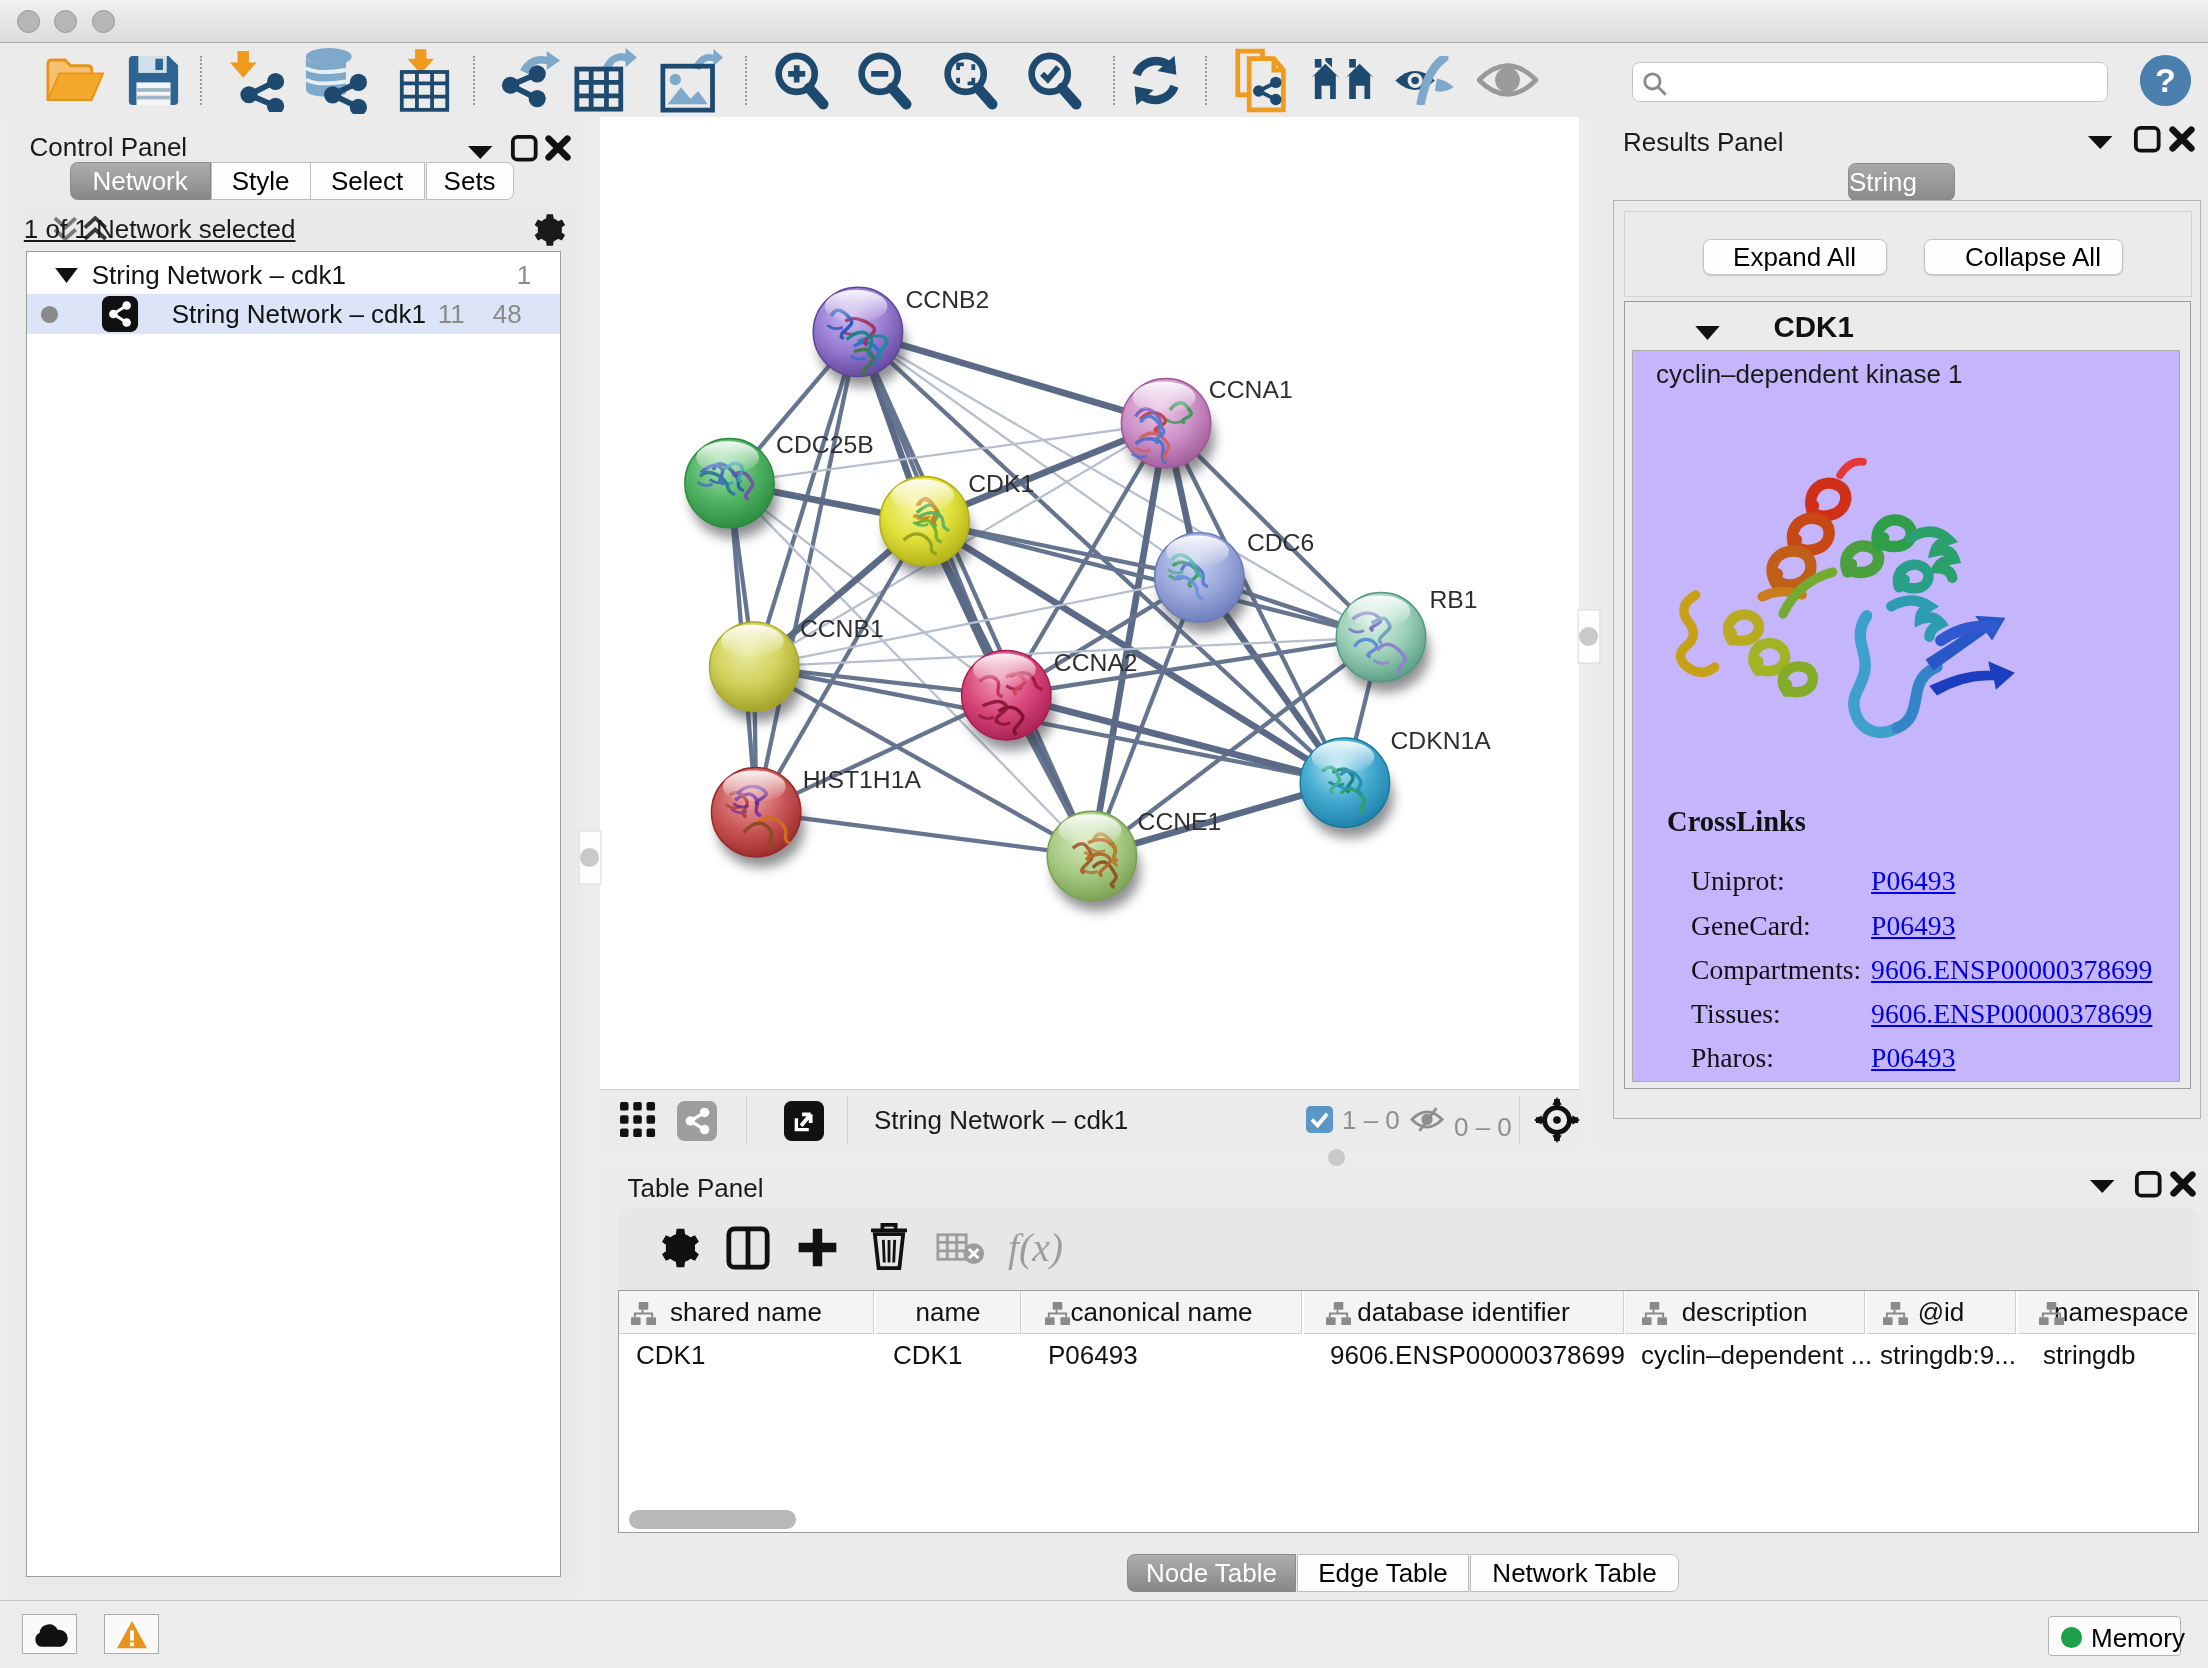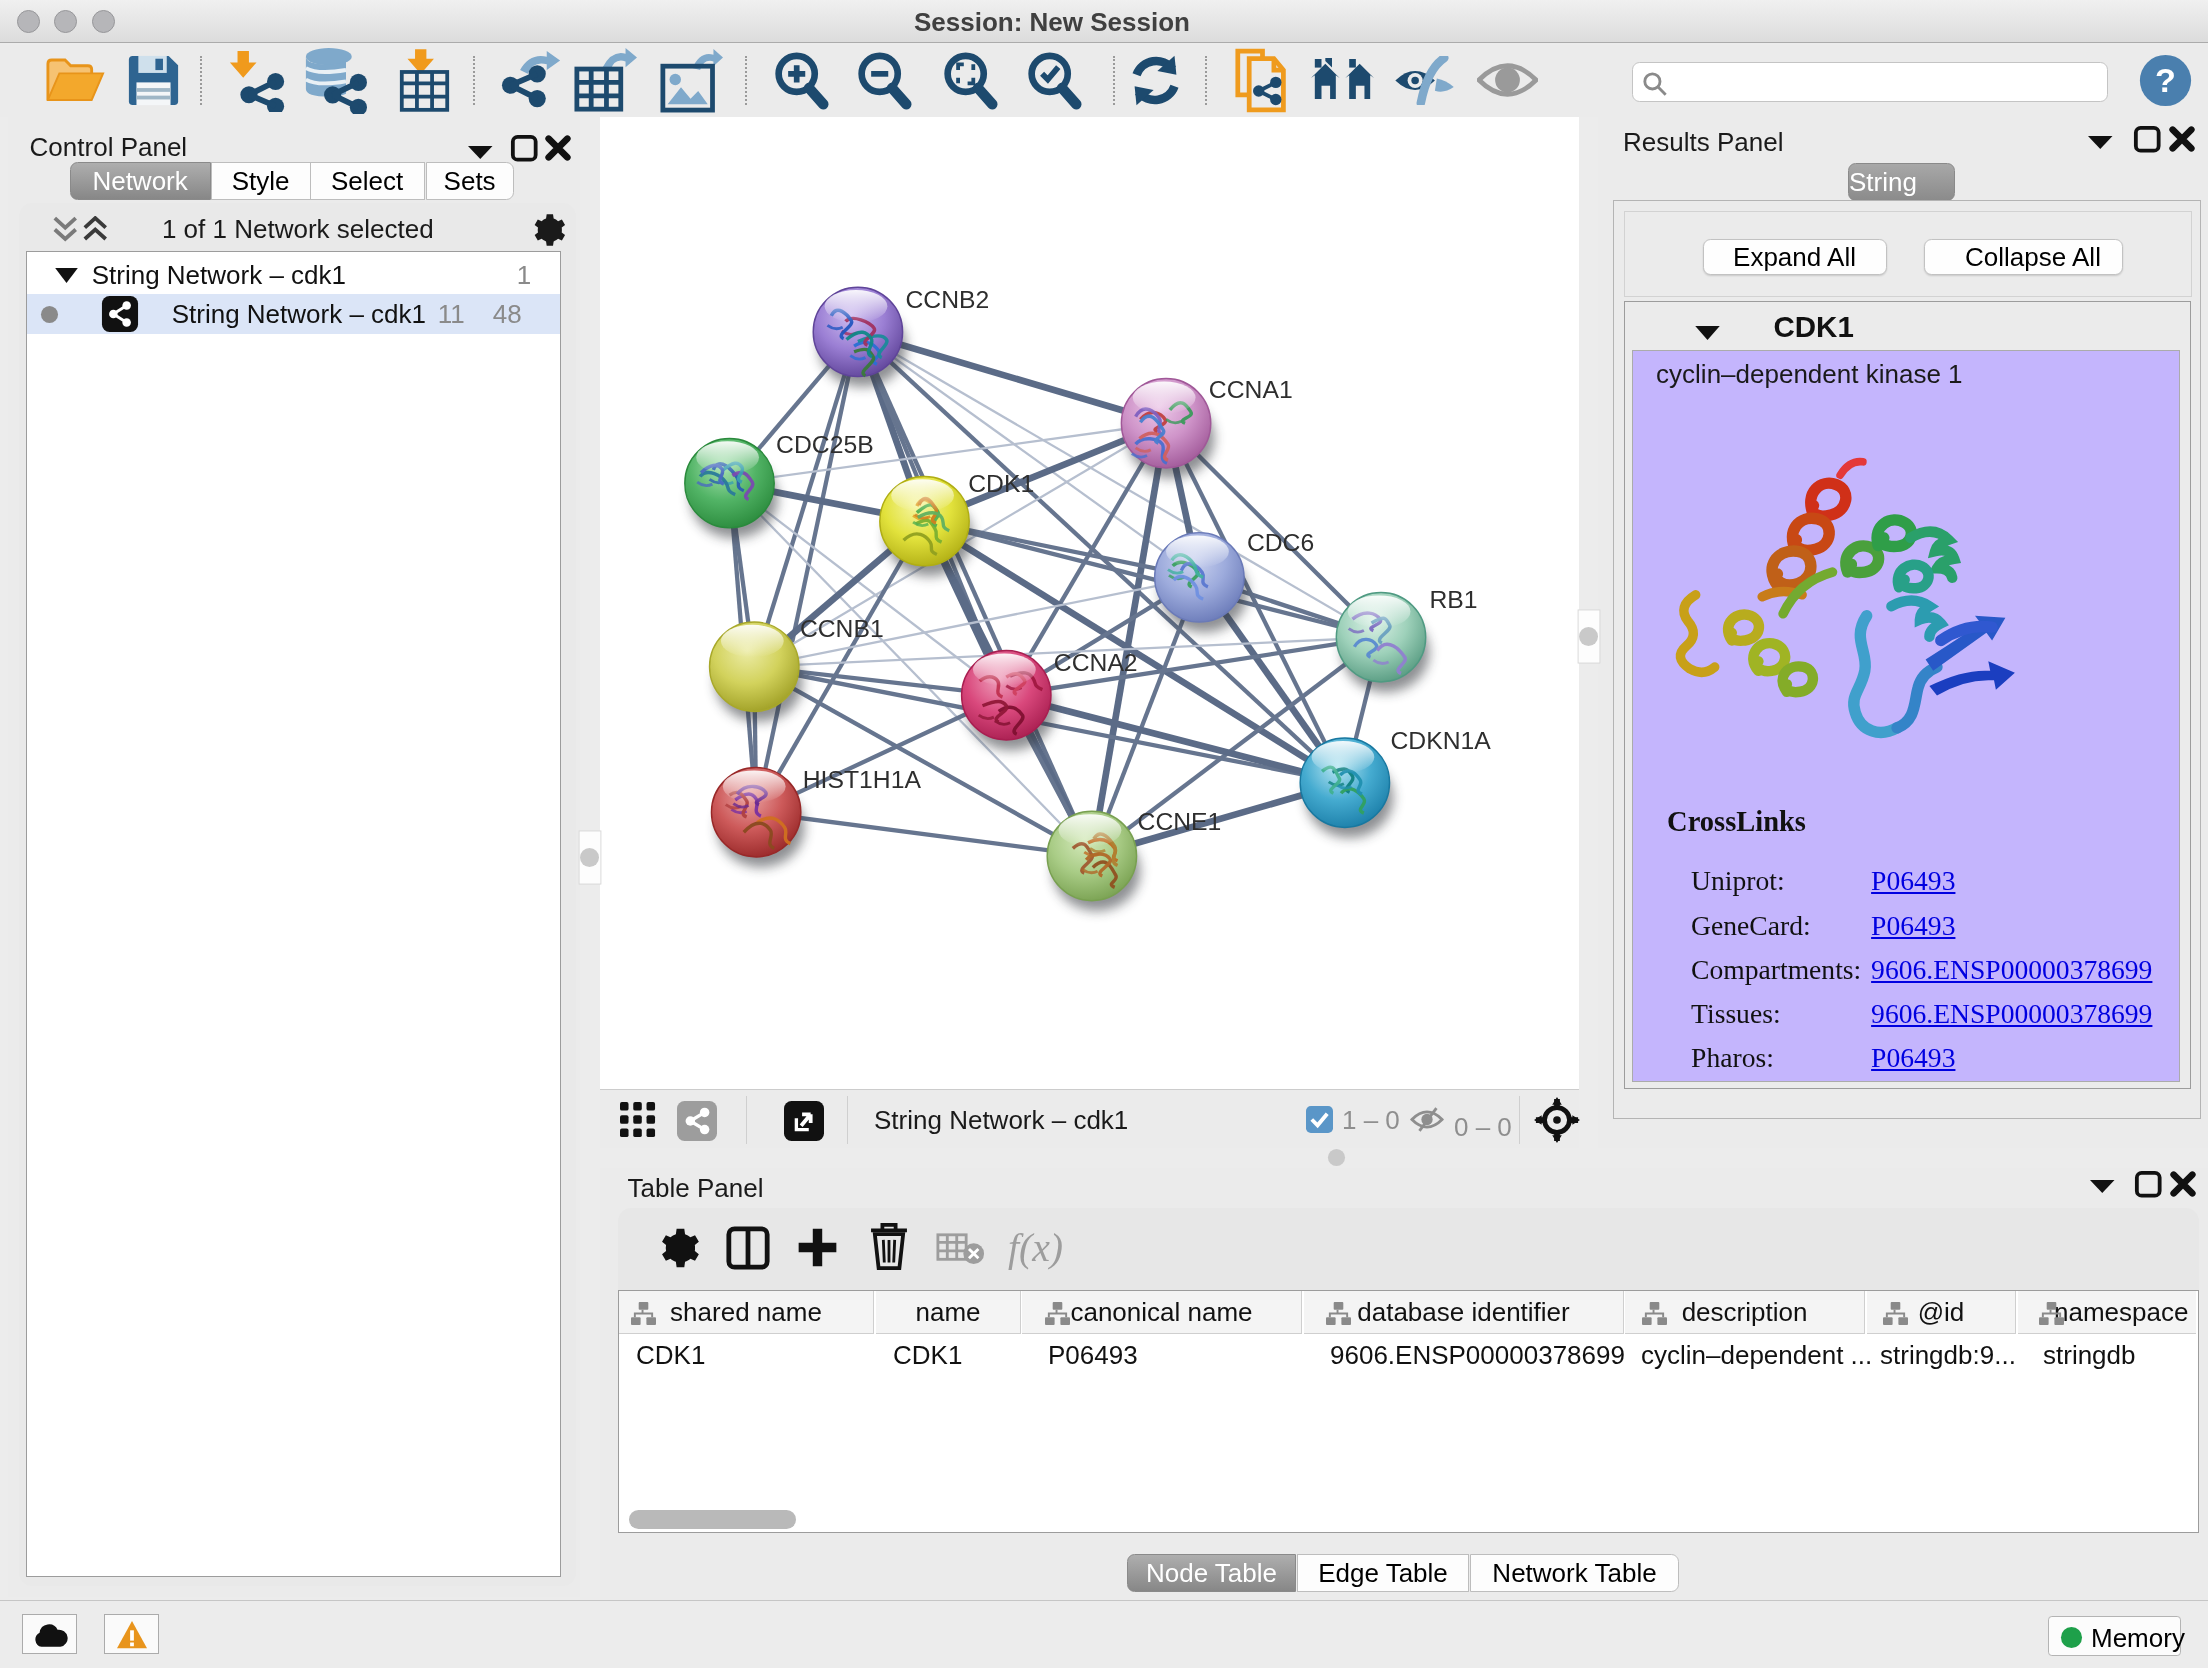--- a/index.html
+++ b/index.html
@@ -80,21 +80,20 @@
   background:#fcfcfc; border:1.9px solid #b4b4b4; border-radius:3.8px; font-size:26px; }
 .tabsel { background:linear-gradient(#aeaeae,#878787) !important; color:#fff !important; border-color:#8a8a8a !important; }
 </style>
 </head>
 <body>
 
 <div id="titlebar">
   <div class="tl" style="left:17px;"></div>
   <div class="tl" style="left:54px;"></div>
   <div class="tl" style="left:92px;"></div>
-  <div id="title">Session: New Session</div>
 </div>
 
 <div id="toolbar">
 
   <svg style="left:46px;top:13.3px;" width="59" height="44" viewBox="0 0 62 46">
     <path d="M2 44 L2 6 Q2 2 6 2 L20 2 L26 8 L44 8 Q48 8 48 12 L48 16" fill="#f6c272" stroke="#e8941a" stroke-width="3"></path>
     <path d="M2 44 L14 16 L60 16 L48 44 Z" fill="#f3a82c" stroke="#e8941a" stroke-width="2"></path>
   </svg>
 
   <svg style="left:127px;top:8.6px;" width="53" height="53" viewBox="0 0 56 56">
@@ -270,21 +269,21 @@
   <div class="tab" style="left:418px;width:88px;border-radius:0 7.6px 7.6px 0;">Sets</div>
   <style>#controlpanel .tab { top:45px; }</style>
   <div id="cp-box">
     <div id="cp-sub">
       <svg style="position:absolute;left:27px;top:7.6px;" width="28.5" height="27" viewBox="0 0 30 28">
           <path d="M4 2 L15 12 L26 2 M4 14 L15 24 L26 14" stroke="#7a7a7a" stroke-width="4" fill="none"></path>
         </svg>
       <svg style="position:absolute;left:57px;top:7.6px;" width="28.5" height="27" viewBox="0 0 30 28">
           <path d="M4 12 L15 2 L26 12 M4 24 L15 14 L26 24" stroke="#3a3a3a" stroke-width="4" fill="none"></path>
         </svg>
-      <div style="position:absolute;left:0;width:100%;text-align:center;top:5.7px;font-size:26px;color:#1a1a1a;">1 of 1 Network selected</div>
+      <div style="position:absolute;left:0;width:100%;text-align:left;top:5.7px;font-size:26px;color:#1a1a1a;text-decoration:underline;">1 of 1 Network selected</div>
       <svg style="position:absolute;left:504px;top:1.9px;" width="38" height="38" viewBox="0 0 24 24">
           <path fill="#1a1a1a" d="M12 8.6a3.4 3.4 0 1 0 0 6.8 3.4 3.4 0 0 0 0-6.8zm9.4 3.4c0-.6 0-1.1-.1-1.6l2.1-1.6-2-3.4-2.4 1a7.6 7.6 0 0 0-2.8-1.6L15.8 2h-4l-.4 2.8a7.6 7.6 0 0 0-2.8 1.6l-2.4-1-2 3.4 2.1 1.6a8 8 0 0 0 0 3.2l-2.1 1.6 2 3.4 2.4-1c.8.7 1.8 1.3 2.8 1.6l.4 2.8h4l.4-2.8c1-.3 2-.9 2.8-1.6l2.4 1 2-3.4-2.1-1.6c.1-.5.1-1 .1-1.6z"></path>
         </svg>
     </div>
     <div id="cp-tree">
       <div class="trow" style="top:3.8px;">
         <svg style="position:absolute;left:27px;top:11.4px;" width="25" height="17" viewBox="0 0 26 18">
             <path d="M1 1 L25 1 L13 17 Z" fill="#111"></path>
           </svg>
         <span style="position:absolute;left:65px;top:3.8px;">String Network – cdk1</span>

